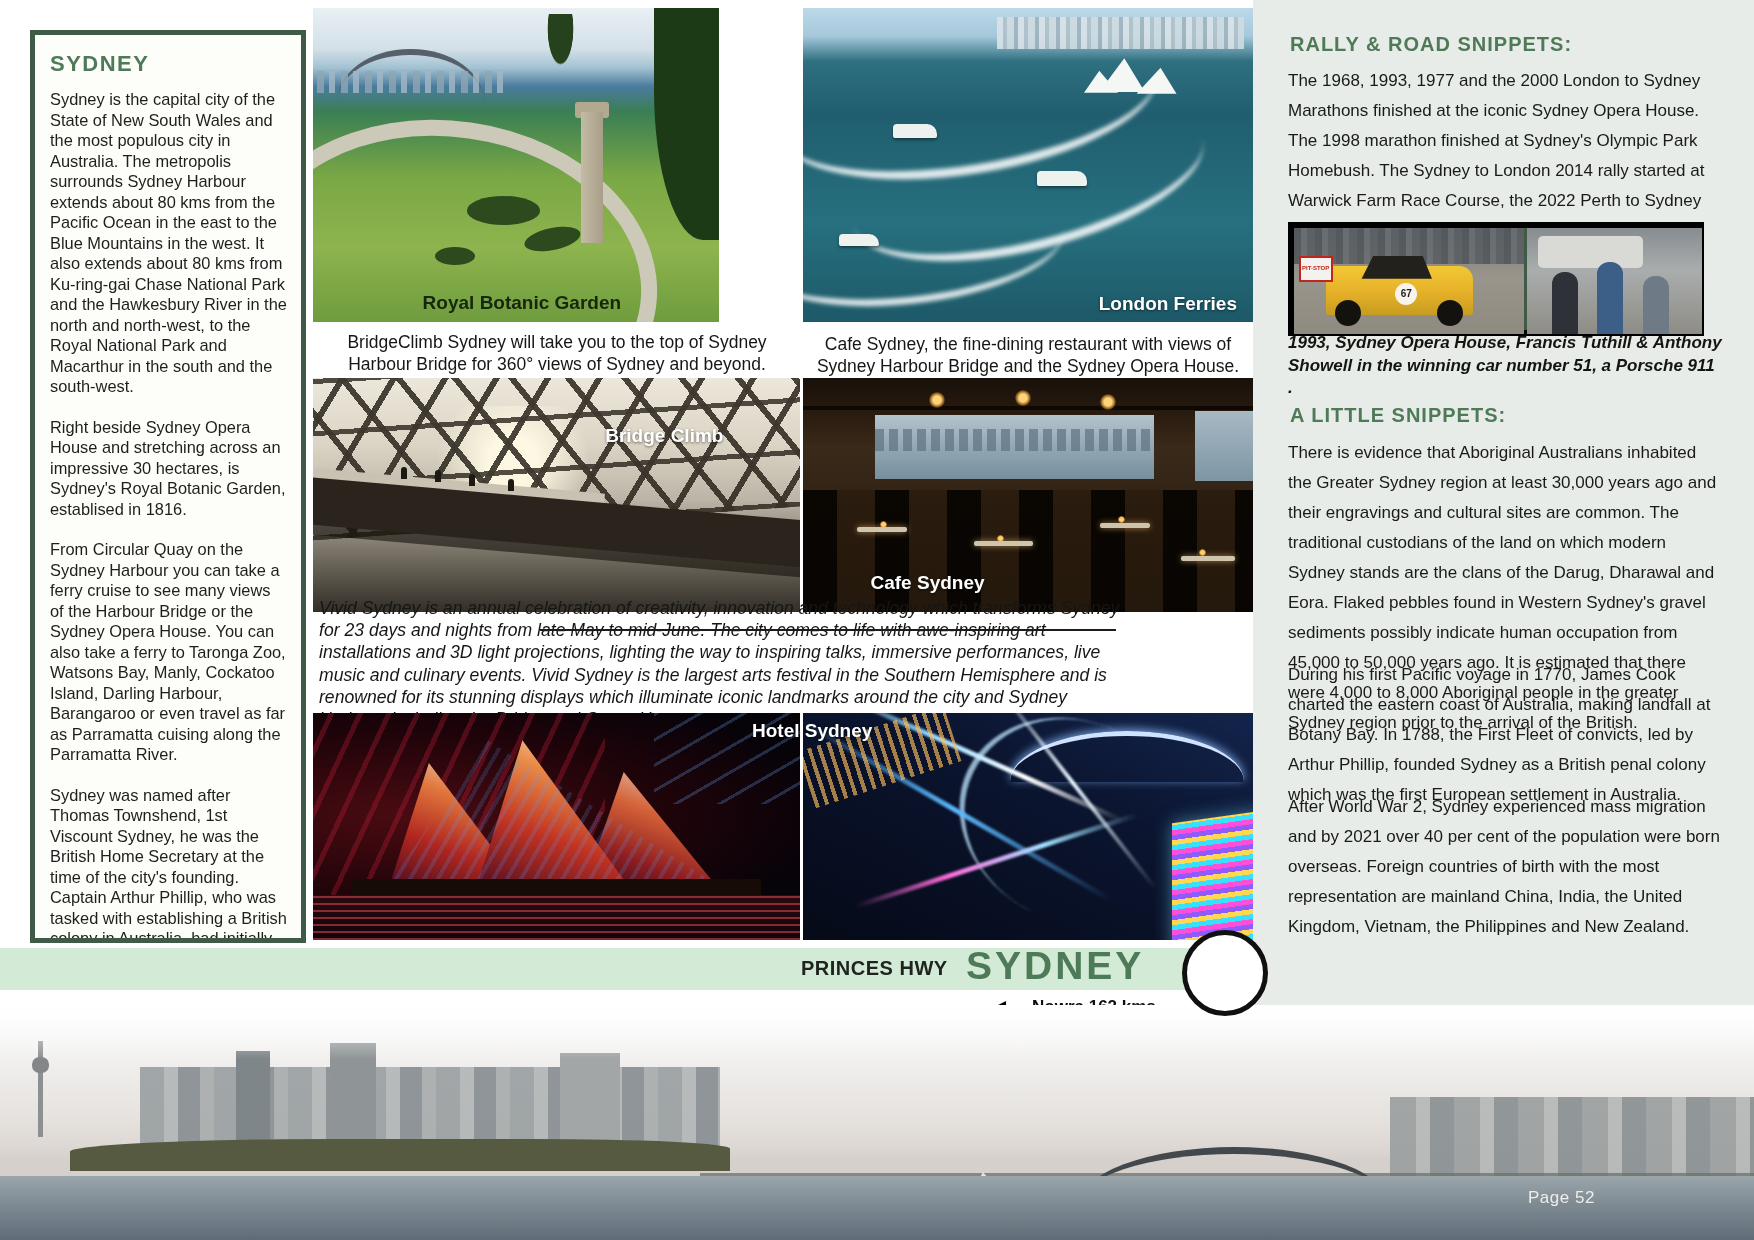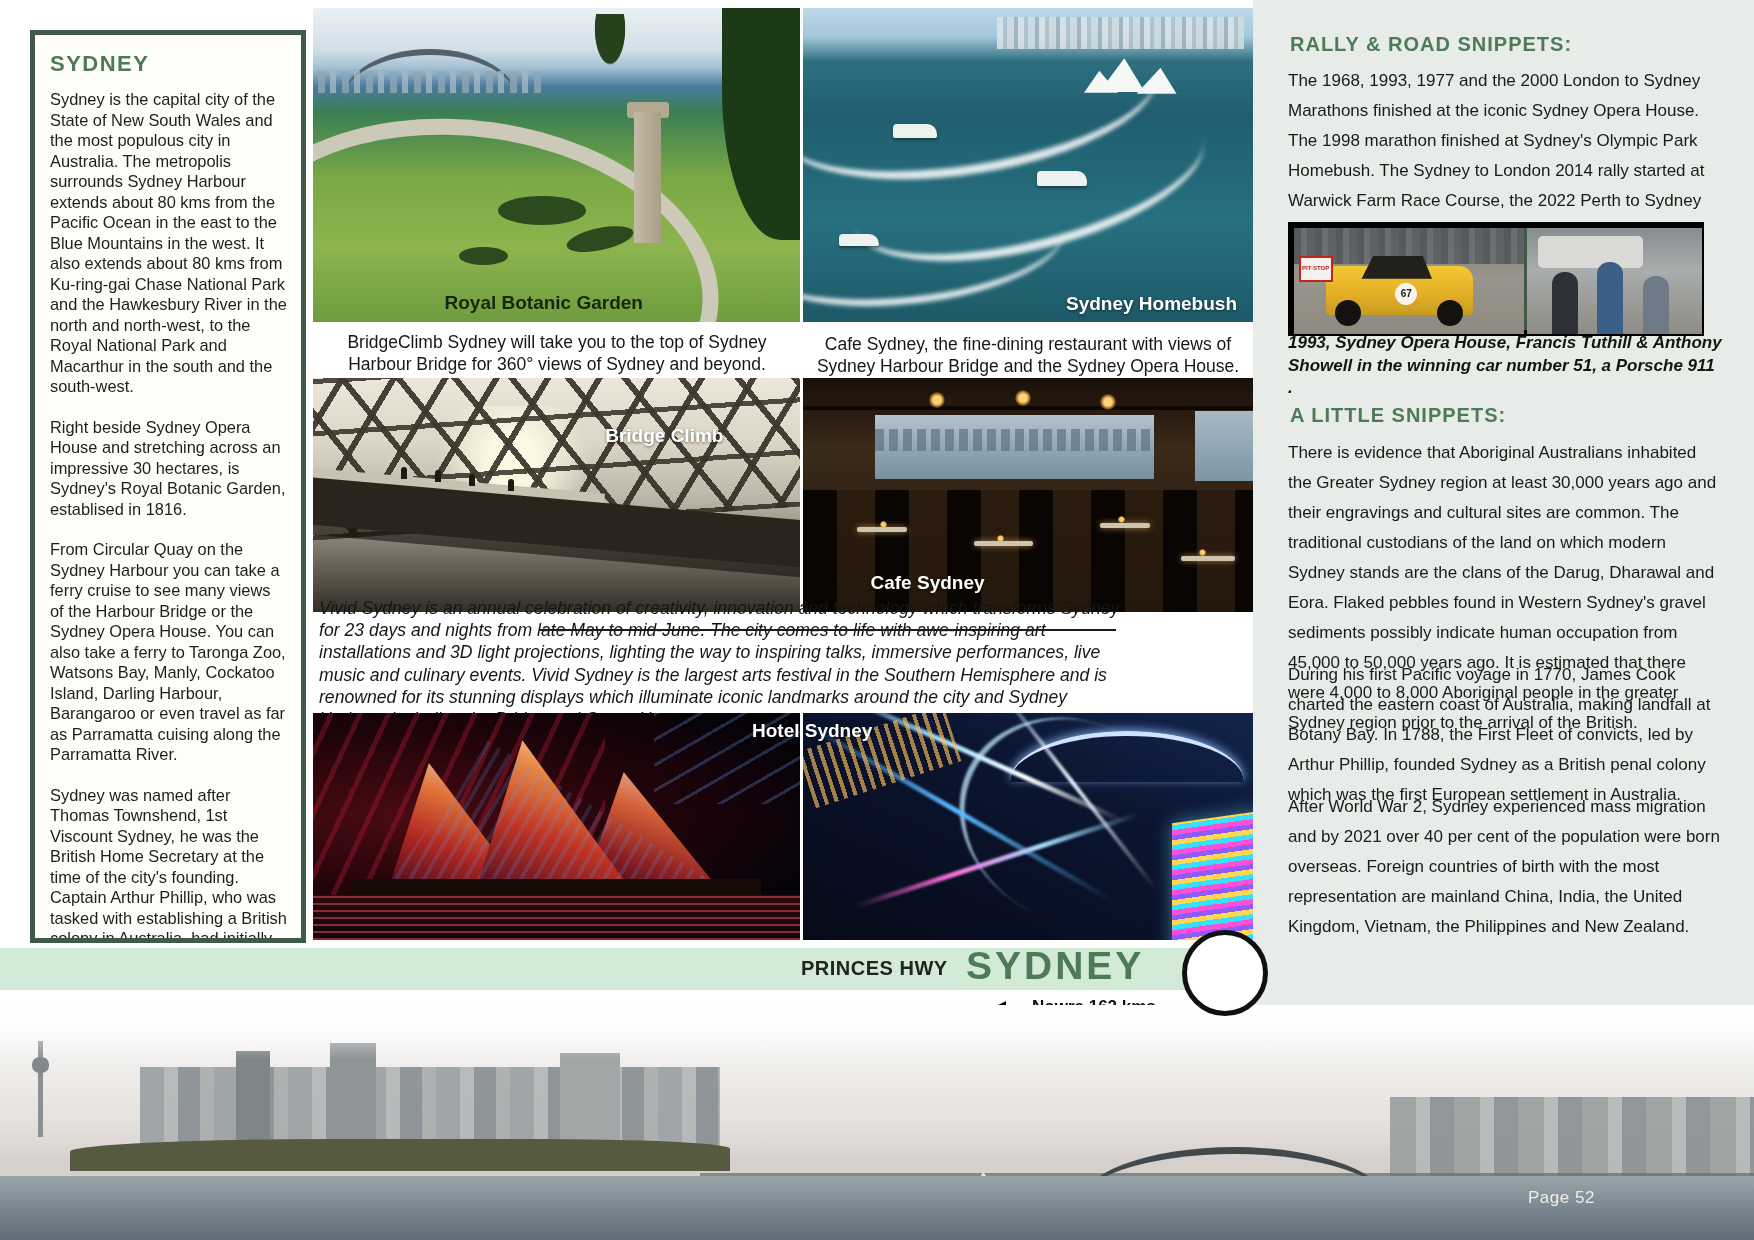--- a/index.html
+++ b/index.html
@@ -54,21 +54,21 @@
      font-size:10px;font-weight:bold;color:#1c1c1c;text-align:center;line-height:22px;}
   #rally1 .sign{position:absolute;left:2%;top:26%;width:30px;height:22px;background:#f4f2ee;border:2px solid #c0271c;
      font-size:6px;font-weight:bold;color:#c0271c;text-align:center;line-height:20px;overflow:hidden;}
   #rally2{left:233px;width:175px;background:linear-gradient(180deg,#878c90 0%,#a9adad 40%,#8e8c85 100%);}
   #rally2 .wcar{position:absolute;left:6%;top:8%;width:60%;height:30%;background:#d9dad6;border-radius:5px;}
   #rally2 .fig{position:absolute;bottom:0;width:26px;height:62px;border-radius:12px 12px 0 0;}
   #rally2 .f1{left:14%;background:#2e3238;} #rally2 .f2{left:40%;background:#3b5f86;height:72px;}
   #rally2 .f3{left:66%;background:#6e7a85;height:58px;}
 
   
-  #rbg{left:313px;top:8px;width:487px;height:314px;
+  #rbg{left:313px;top:8px;width:406px;height:314px;
      background:linear-gradient(180deg,#eaf0f4 0%,#d3e0e8 13%,#a4c2d3 19%,#4a7c9e 25%,#3a7e54 33%,#7aa845 54%,#8db44e 76%,#6f9c3e 100%);}
   #rbg .arch{position:absolute;left:6%;top:13%;width:36%;height:15%;border-top:6px solid #55606b;
      border-radius:50% 50% 0 0/100% 100% 0 0;}
   #rbg .cityline{position:absolute;left:1%;top:20%;width:46%;height:7%;opacity:.8;
      background:repeating-linear-gradient(90deg,#8fa6b4 0 7px,transparent 7px 12px,#a4b8c4 12px 18px,transparent 18px 24px);}
   #rbg .path{position:absolute;left:-18%;top:36%;width:95%;height:90%;border:16px solid #ccc9b9;
      border-radius:50%;transform:rotate(8deg);}
   #rbg .shrub{position:absolute;background:#2d4a1e;border-radius:50%;}
   #rbg .s1{left:38%;top:60%;width:18%;height:9%;}
   #rbg .s2{left:52%;top:70%;width:14%;height:7%;transform:rotate(-12deg);}
@@ -243,21 +243,21 @@
     <div class="city"></div>
     <div class="sail sa1"></div>
     <div class="sail sa2"></div>
     <div class="sail sa3"></div>
     <div class="wake wk1"></div>
     <div class="wake wk2"></div>
     <div class="wake wk3"></div>
     <div class="boat b1"></div>
     <div class="boat b2"></div>
     <div class="boat b3"></div>
-    <div class="pl lbl">Sydney Homebush</div>
+    <div class="pl lbl">London Ferries</div>
   </div>
 
   <div class="cap2" style="left:318px;top:332px;width:478px;">BridgeClimb Sydney will take you to the top of Sydney Harbour Bridge for 360° views of Sydney and beyond.</div>
   <div class="cap2" style="left:812px;top:334px;width:432px;">Cafe Sydney, the fine-dining restaurant with views of Sydney Harbour Bridge and the Sydney Opera House.</div>
 
   <div class="photo" id="bclimb">
     <div class="glow"></div>
     <div class="truss"></div>
     <div class="walk"></div>
     <div class="climber c1"></div>

